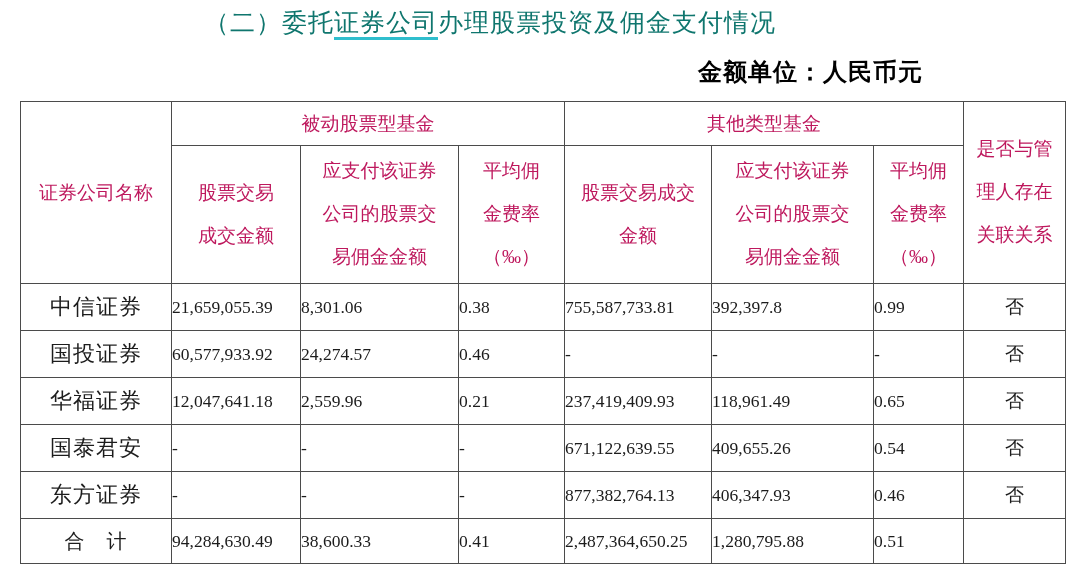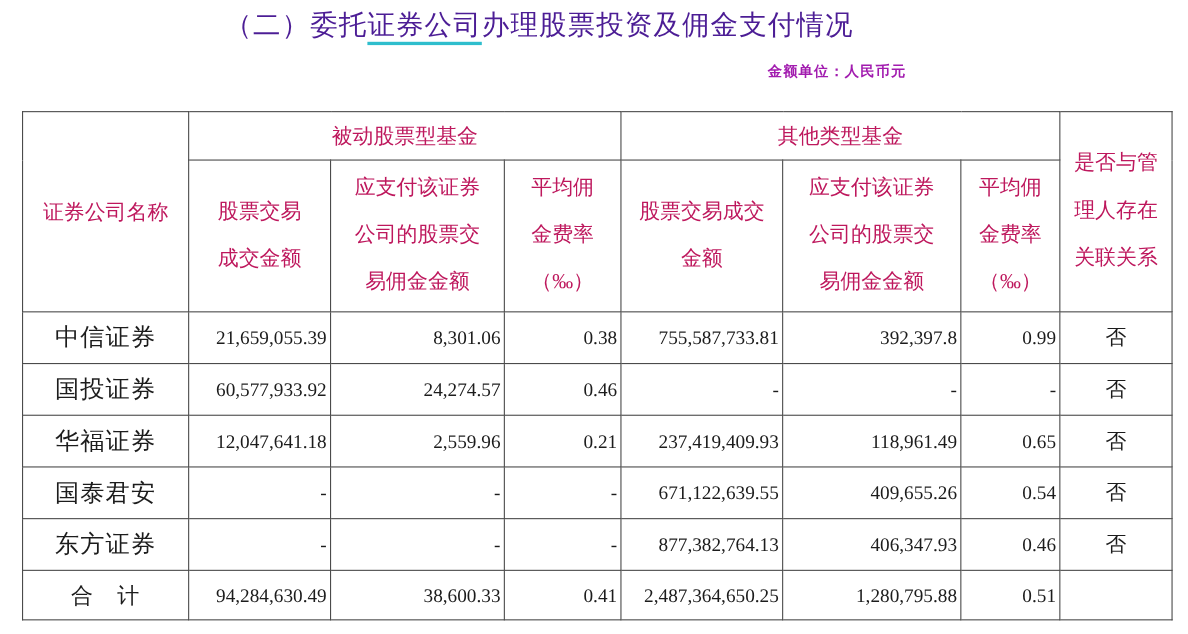--- a/index.html
+++ b/index.html
@@ -6,30 +6,30 @@
   body {
     width: 1080px; height: 576px;
     background: #ffffff;
     font-family: "Liberation Serif", "DejaVu Serif", serif;
     color: #1c1c1c;
   }
   .page { position: relative; width: 1080px; height: 576px; background: #fff; overflow: hidden; }
 
   .doc-title {
     position: absolute; left: 204px; top: 6px;
-    font-size: 25px; letter-spacing: 1px; white-space: nowrap; color: #4c1d95;
+    font-size: 25px; letter-spacing: 1px; white-space: nowrap; color: #0f766e;
   }
   .doc-title .underlined {
     border-bottom: 3px solid #2fbecd;
     padding-bottom: 1px;
   }
   .unit-label {
     position: absolute; left: 698px; top: 56px;
     font-family: Liberation Serif, serif;
-    font-size: 13px; font-weight: bold; letter-spacing: 1px; color: #a21caf;
+    font-size: 24px; font-weight: bold; letter-spacing: 1px; color: #000000;
     white-space: nowrap;
   }
 
   table.data-table {
     position: absolute; left: 20px; top: 101px;
     width: 1045px; table-layout: fixed;
     border-collapse: collapse;
   }
   .data-table th, .data-table td {
     border: 1px solid #4b4b4b;
@@ -46,21 +46,21 @@
     font-weight: normal;
     font-size: 19px;
     text-align: center;
     white-space: pre-line;
     color: #be185d;
   }
   th.sub { line-height: 2.26; }
   th.merged { line-height: 2.26; }
 
   td.name { font-size: 22px; text-align: center; letter-spacing: 1px; }
-  td.num  { font-size: 17.5px; text-align: right; padding-right: 3px; }
+  td.num  { font-size: 17.5px; text-align: left; padding-right: 3px; }
   td.rel  { font-size: 19px; text-align: center; }
   tr.total-row td.name { font-size: 20px; margin-left: 40px; }
 </style>
 </head>
 <body>
 
 <div class="page">
 
   <div class="doc-title"><span>（二）委托</span><span class="underlined" style="border-bottom-color: rgb(47, 190, 205);">证券公司</span><span>办理股票投资及佣金支付情况</span></div>
 

